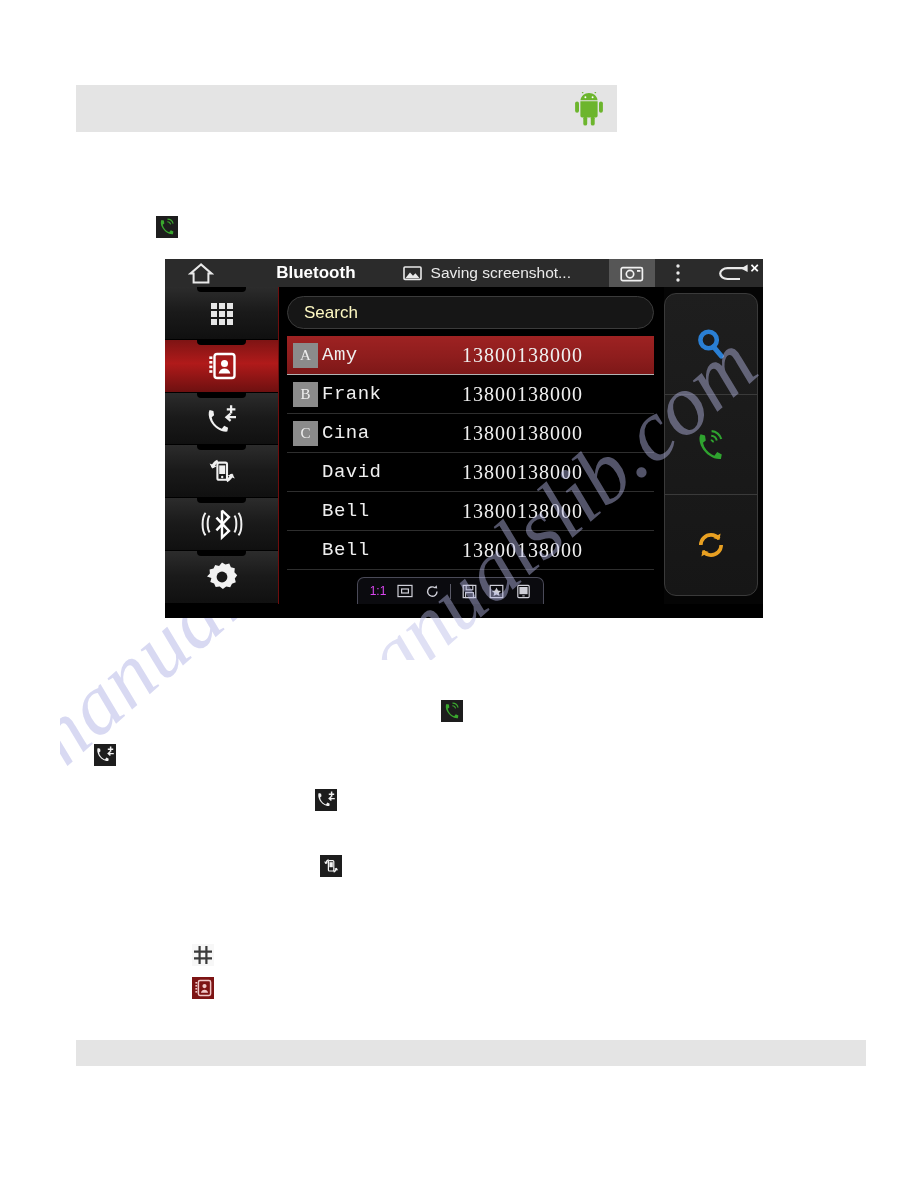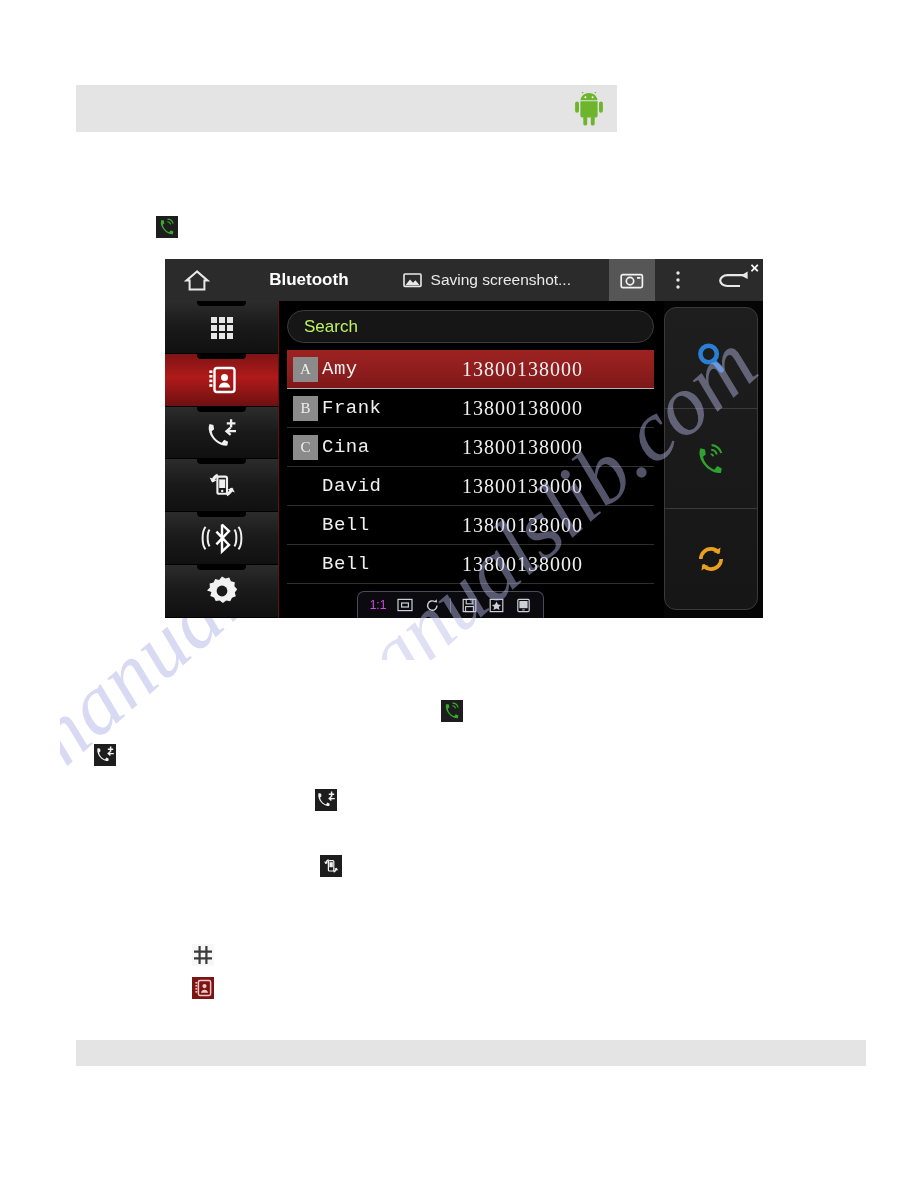--- a/index.html
+++ b/index.html
@@ -109,21 +109,21 @@
     height: 359px;
     background: #000;
     z-index: 2;
     overflow: hidden;
     font-family: "Liberation Sans", sans-serif;
   }
 
   
   .titlebar {
     position: relative;
-    height: 42px;
+    height: 28px;
     background: #2b2b2b;
     display: flex;
     align-items: center;
     box-sizing: border-box;
     gap: 38px;
   }
   .tb-home {
     width: 76px;
     display: flex;
     align-items: center;
@@ -133,21 +133,21 @@
     color: #ffffff;
     font-size: 17px;
     font-weight: bold;
     margin-left: 2px;
     white-space: nowrap;
   }
   .tb-notif {
     display: flex;
     align-items: center;
     gap: 9px;
-    margin-left: 16px;
+    margin-left: 9px;
     justify-content: space-between;
   }
   .tb-notif-text {
     color: #eaeaea;
     font-size: 15.5px;
     white-space: nowrap;
   }
   .tb-right {
     margin-left: auto;
     display: flex;
@@ -228,21 +228,21 @@
     height: 33px;
     border: 1px solid #3b3b3b;
     border-radius: 17px;
     background: #161616;
     display: flex;
     align-items: center;
     padding: 0 16px;
     box-sizing: border-box;
   }
   .search-box .ph {
-    color: #bef264;
+    color: #fef9c3;
     font-size: 17px;
   }
 
   .list {
     margin-top: 7px;
     padding: 0 10px 0 8px;
   }
   .row {
     height: 39px;
     display: flex;

